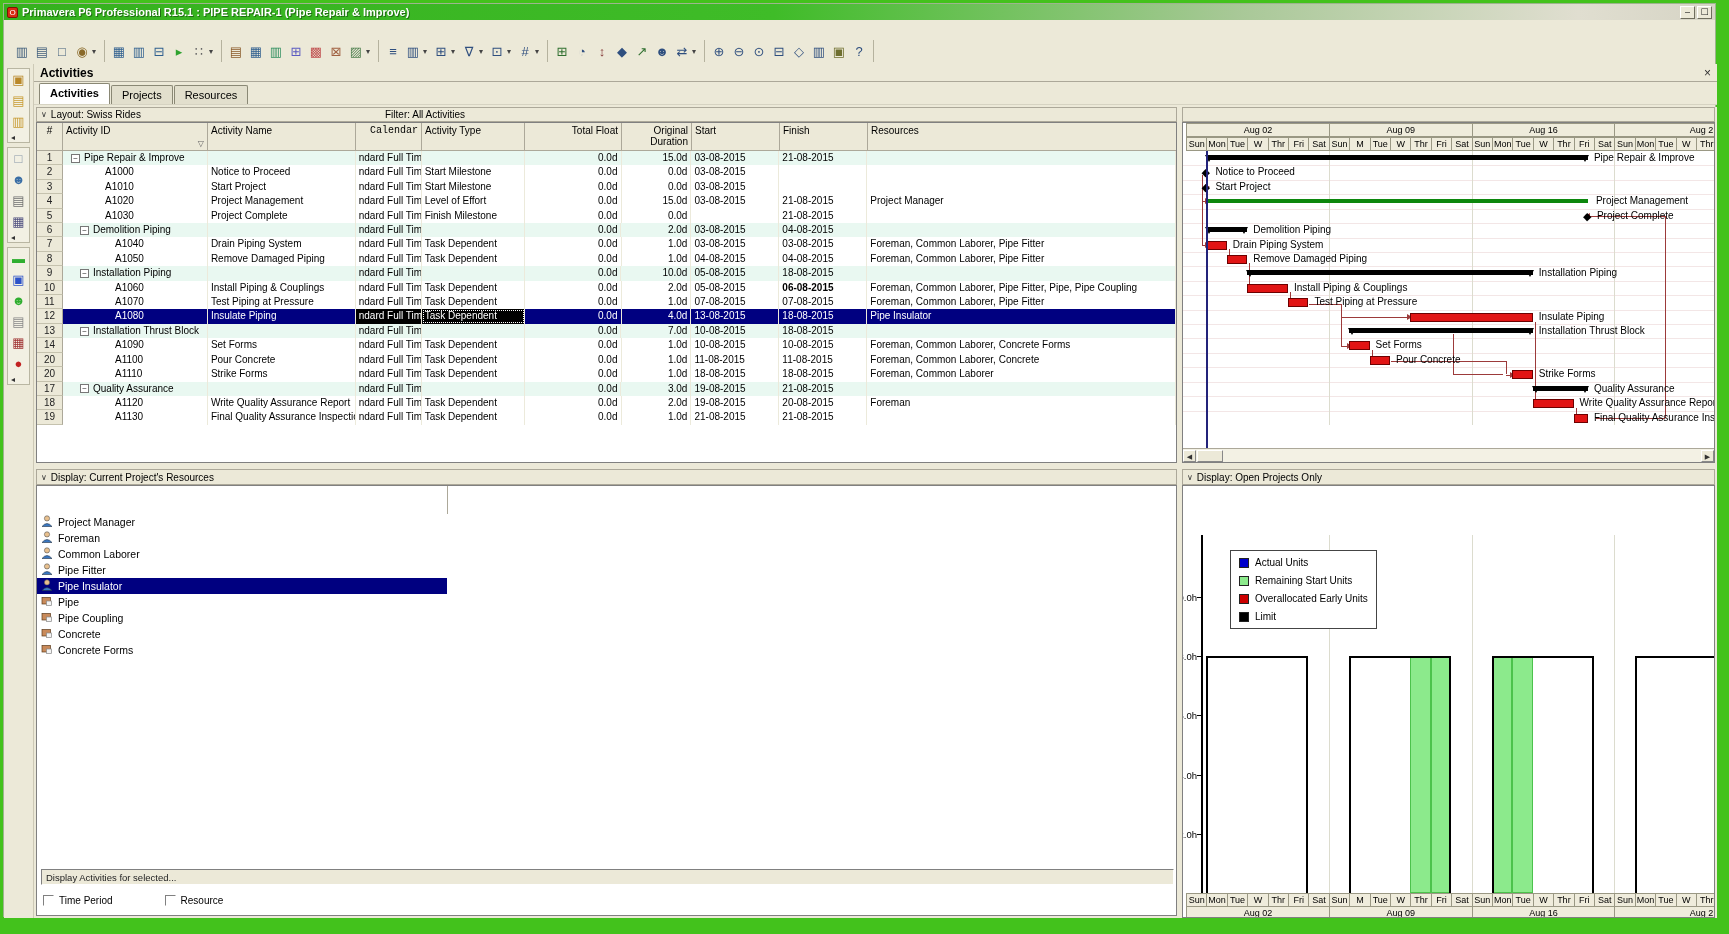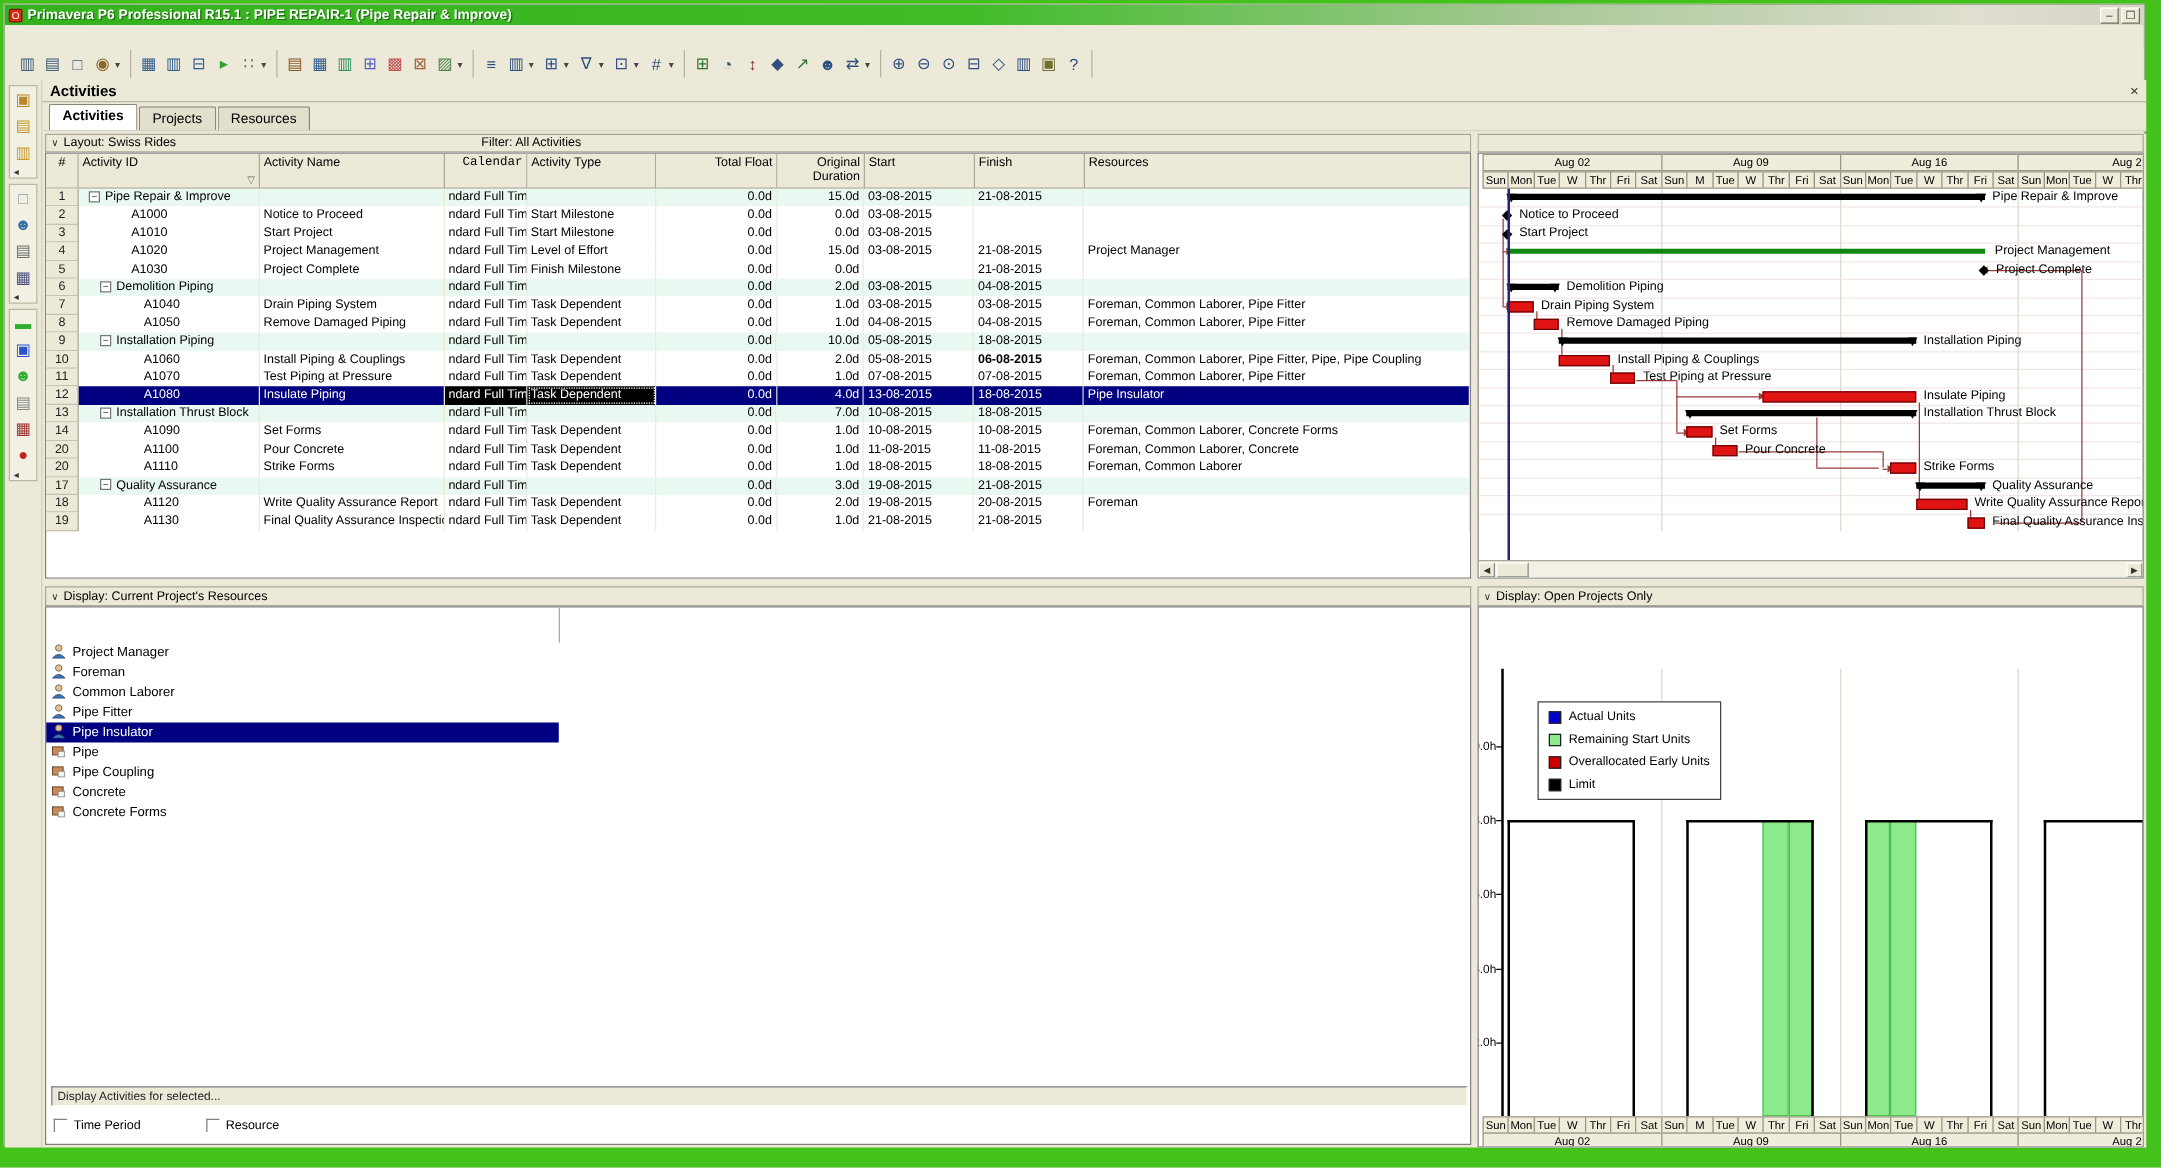--- a/index.html
+++ b/index.html
@@ -726,21 +726,21 @@
           <div class="p-tick" style="left: -16px; top: 342.8px;">2.0h</div>
           <div class="p-tickmark" style="left: 14px; top: 347.8px;"></div>
           <div class="greenbar" style="left: 227.4px; top: 170.2px; width: 20.4px; height: 236.8px;"></div>
           <div class="greenbar" style="left: 247.8px; top: 170.2px; width: 20.4px; height: 236.8px;"></div>
           <div class="greenbar" style="left: 309px; top: 170.2px; width: 20.4px; height: 236.8px;"></div>
           <div class="greenbar" style="left: 329.4px; top: 170.2px; width: 20.4px; height: 236.8px;"></div>
           <div class="limitbox" style="left: 23.4px; top: 170.2px; width: 102px; height: 236.8px;"></div>
           <div class="limitbox" style="left: 166.2px; top: 170.2px; width: 102px; height: 236.8px;"></div>
           <div class="limitbox" style="left: 309px; top: 170.2px; width: 102px; height: 236.8px;"></div>
           <div class="limitbox" style="left: 451.8px; top: 170.2px; width: 81.6px; height: 236.8px;"></div>
-          <div class="legend" style="left: 47px; top: 75px;">
+          <div class="legend" style="left: 47px; top: 64px;">
             <div class="legend-item">
               <span class="lswatch" style="background: rgb(0, 0, 204);"></span>
               <span>Actual Units</span>
             </div>
             <div class="legend-item">
               <span class="lswatch" style="background: rgb(140, 234, 140);"></span>
               <span>Remaining Start Units</span>
             </div>
             <div class="legend-item">
               <span class="lswatch" style="background: rgb(204, 0, 0);"></span>

